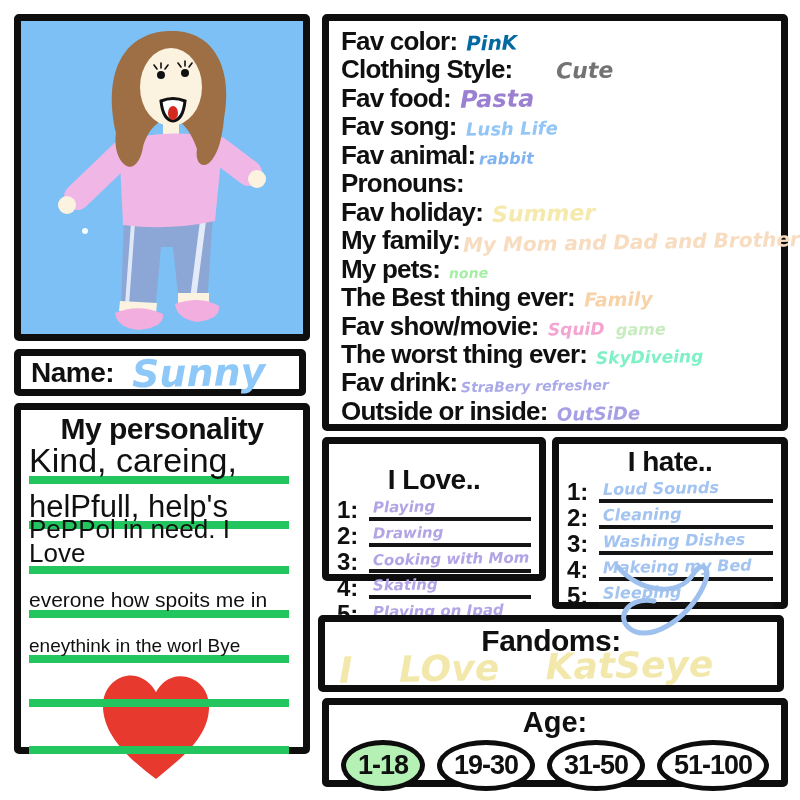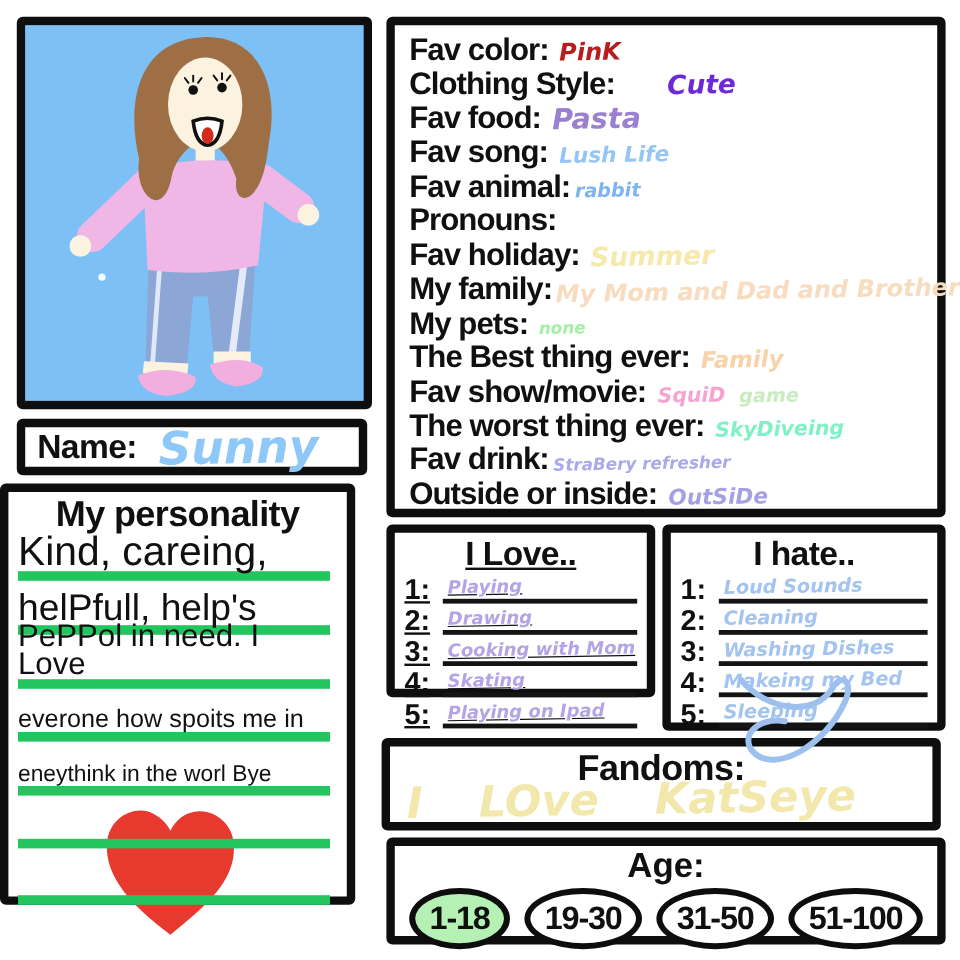--- a/index.html
+++ b/index.html
@@ -6,21 +6,21 @@
   .page{position:relative;width:800px;height:800px;background:#ffffff;overflow:hidden;
         font-family:"Liberation Sans",sans-serif;color:#101010;}
   .panel{position:absolute;border:7px solid #0e0e0e;border-radius:5px;background:#ffffff;box-sizing:border-box;}
 
   
   .avatar-panel{left:14px;top:14px;width:296px;height:327px;background:var(--av-background,#7cc0f5);padding:0;overflow:hidden;}
   .avatar-panel svg{display:block;width:100%;height:100%;}
   .name-panel{left:14px;top:349px;width:292px;height:47px;display:flex;align-items:center;padding-left:10px;}
   .name-label{font-weight:700;font-size:28px;letter-spacing:-.5px;text-align:center;}
   .name-value{margin-left:18px;font-size:38px;font-weight:700;color:var(--name-ink,#8ec8f8);transform:rotate(-2deg);}
-  .personality-panel{left:0;top:403px;width:296px;height:351px;}
+  .personality-panel{left:14px;top:403px;width:296px;height:351px;}
   .p-title{text-align:center;font-weight:700;font-size:30px;letter-spacing:-.5px;margin-top:2px;position:relative;z-index:3;}
   .pline{position:absolute;left:8px;right:14px;height:42px;border-bottom:8px solid #22c55e;
          display:flex;align-items:flex-end;z-index:2;line-height:.95;}
   .heart{position:absolute;left:74px;top:248px;width:122px;height:126px;z-index:1;}
 
   
   .fav-panel{left:322px;top:14px;width:466px;height:417px;padding:5px 6px 0 12px;display:flex;flex-direction:column;justify-content:space-between;}
   .fav-row{height:28px;display:flex;align-items:baseline;white-space:nowrap;}
   .fav-label{font-weight:700;font-size:26px;letter-spacing:-.8px;}
   .fav-answer{margin-left:9px;font-size:19px;font-weight:700;}
@@ -32,21 +32,21 @@
   .fav-row:nth-child(5) .fav-answer{font-size:16px;margin-left:4px;}
   .fav-row:nth-child(7) .fav-answer{font-size:22px;}
   .fav-row:nth-child(8) .fav-answer{font-size:20px;margin-left:3px;}
   .fav-row:nth-child(9) .fav-answer{font-size:14px;}
   .fav-row:nth-child(10) .fav-answer{font-size:19px;}
   .fav-row:nth-child(11) .fav-answer{font-size:17px;}
   .fav-row:nth-child(12) .fav-answer{font-size:17px;}
   .fav-row:nth-child(13) .fav-answer{font-size:14px;margin-left:4px;}
   .fav-row:nth-child(14) .fav-answer{font-size:18px;}
 
-  .love-panel{left:322px;top:437px;width:224px;height:144px;padding:2px 8px 4px 8px;text-decoration:underline;}
+  .love-panel{left:322px;top:437px;width:224px;height:144px;padding:20px 8px 4px 8px;}
   .hate-panel{left:552px;top:437px;width:236px;height:172px;padding:2px 8px 4px 8px;}
   .list-title{text-align:center;font-weight:700;font-size:28px;letter-spacing:-.5px;}
   .list-row{height:25px;display:flex;align-items:flex-end;margin-top:1px;}
   .list-num{font-weight:700;font-size:24px;width:32px;line-height:1;}
   .list-line{flex:1;border-bottom:4px solid #141414;display:flex;align-items:flex-end;height:100%;margin-bottom:1px;}
   .list-text{font-size:15px;font-weight:700;padding:0 0 1px 4px;white-space:nowrap;}
   .hate-panel .list-text{font-size:16px;}
 
   .fandoms-panel{left:318px;top:615px;width:466px;height:77px;}
   .fandoms-value{position:absolute;left:14px;top:24px;right:8px;font-size:36px;font-weight:700;
@@ -126,25 +126,25 @@
         <div class="pline" style="top: 294px; font-size: 19px;"></div>
       </div>
     <svg class="heart" viewBox="0 0 120 125" preserveAspectRatio="none">
       <path d="M60 120 C28 96 6 72 8 44 C10 22 32 12 46 20 C54 24 58 30 60 34 C64 26 72 18 84 18 C100 18 114 32 112 52 C110 80 84 100 60 120 Z" fill="#e8392e"></path>
     </svg>
   </div>
 
   <div class="panel fav-panel" id="fav-rows">
       <div class="fav-row">
         <span class="fav-label">Fav color:</span>
-        <span class="hand fav-answer" style="color: #b91c1c;">PinK</span>
+        <span class="hand fav-answer" style="color: #0369a1;">PinK</span>
       </div>
       <div class="fav-row">
         <span class="fav-label">Clothing Style:</span>
-        <span class="hand fav-answer" style="color: #6d28d9; margin-left: 44px;">Cute</span>
+        <span class="hand fav-answer" style="color: #737373; margin-left: 44px;">Cute</span>
       </div>
       <div class="fav-row">
         <span class="fav-label">Fav food:</span>
         <span class="hand fav-answer" style="color: rgb(155, 128, 210);">Pasta</span>
       </div>
       <div class="fav-row">
         <span class="fav-label">Fav song:</span>
         <span class="hand fav-answer" style="color: rgb(148, 198, 245);">Lush Life</span>
       </div>
       <div class="fav-row">

